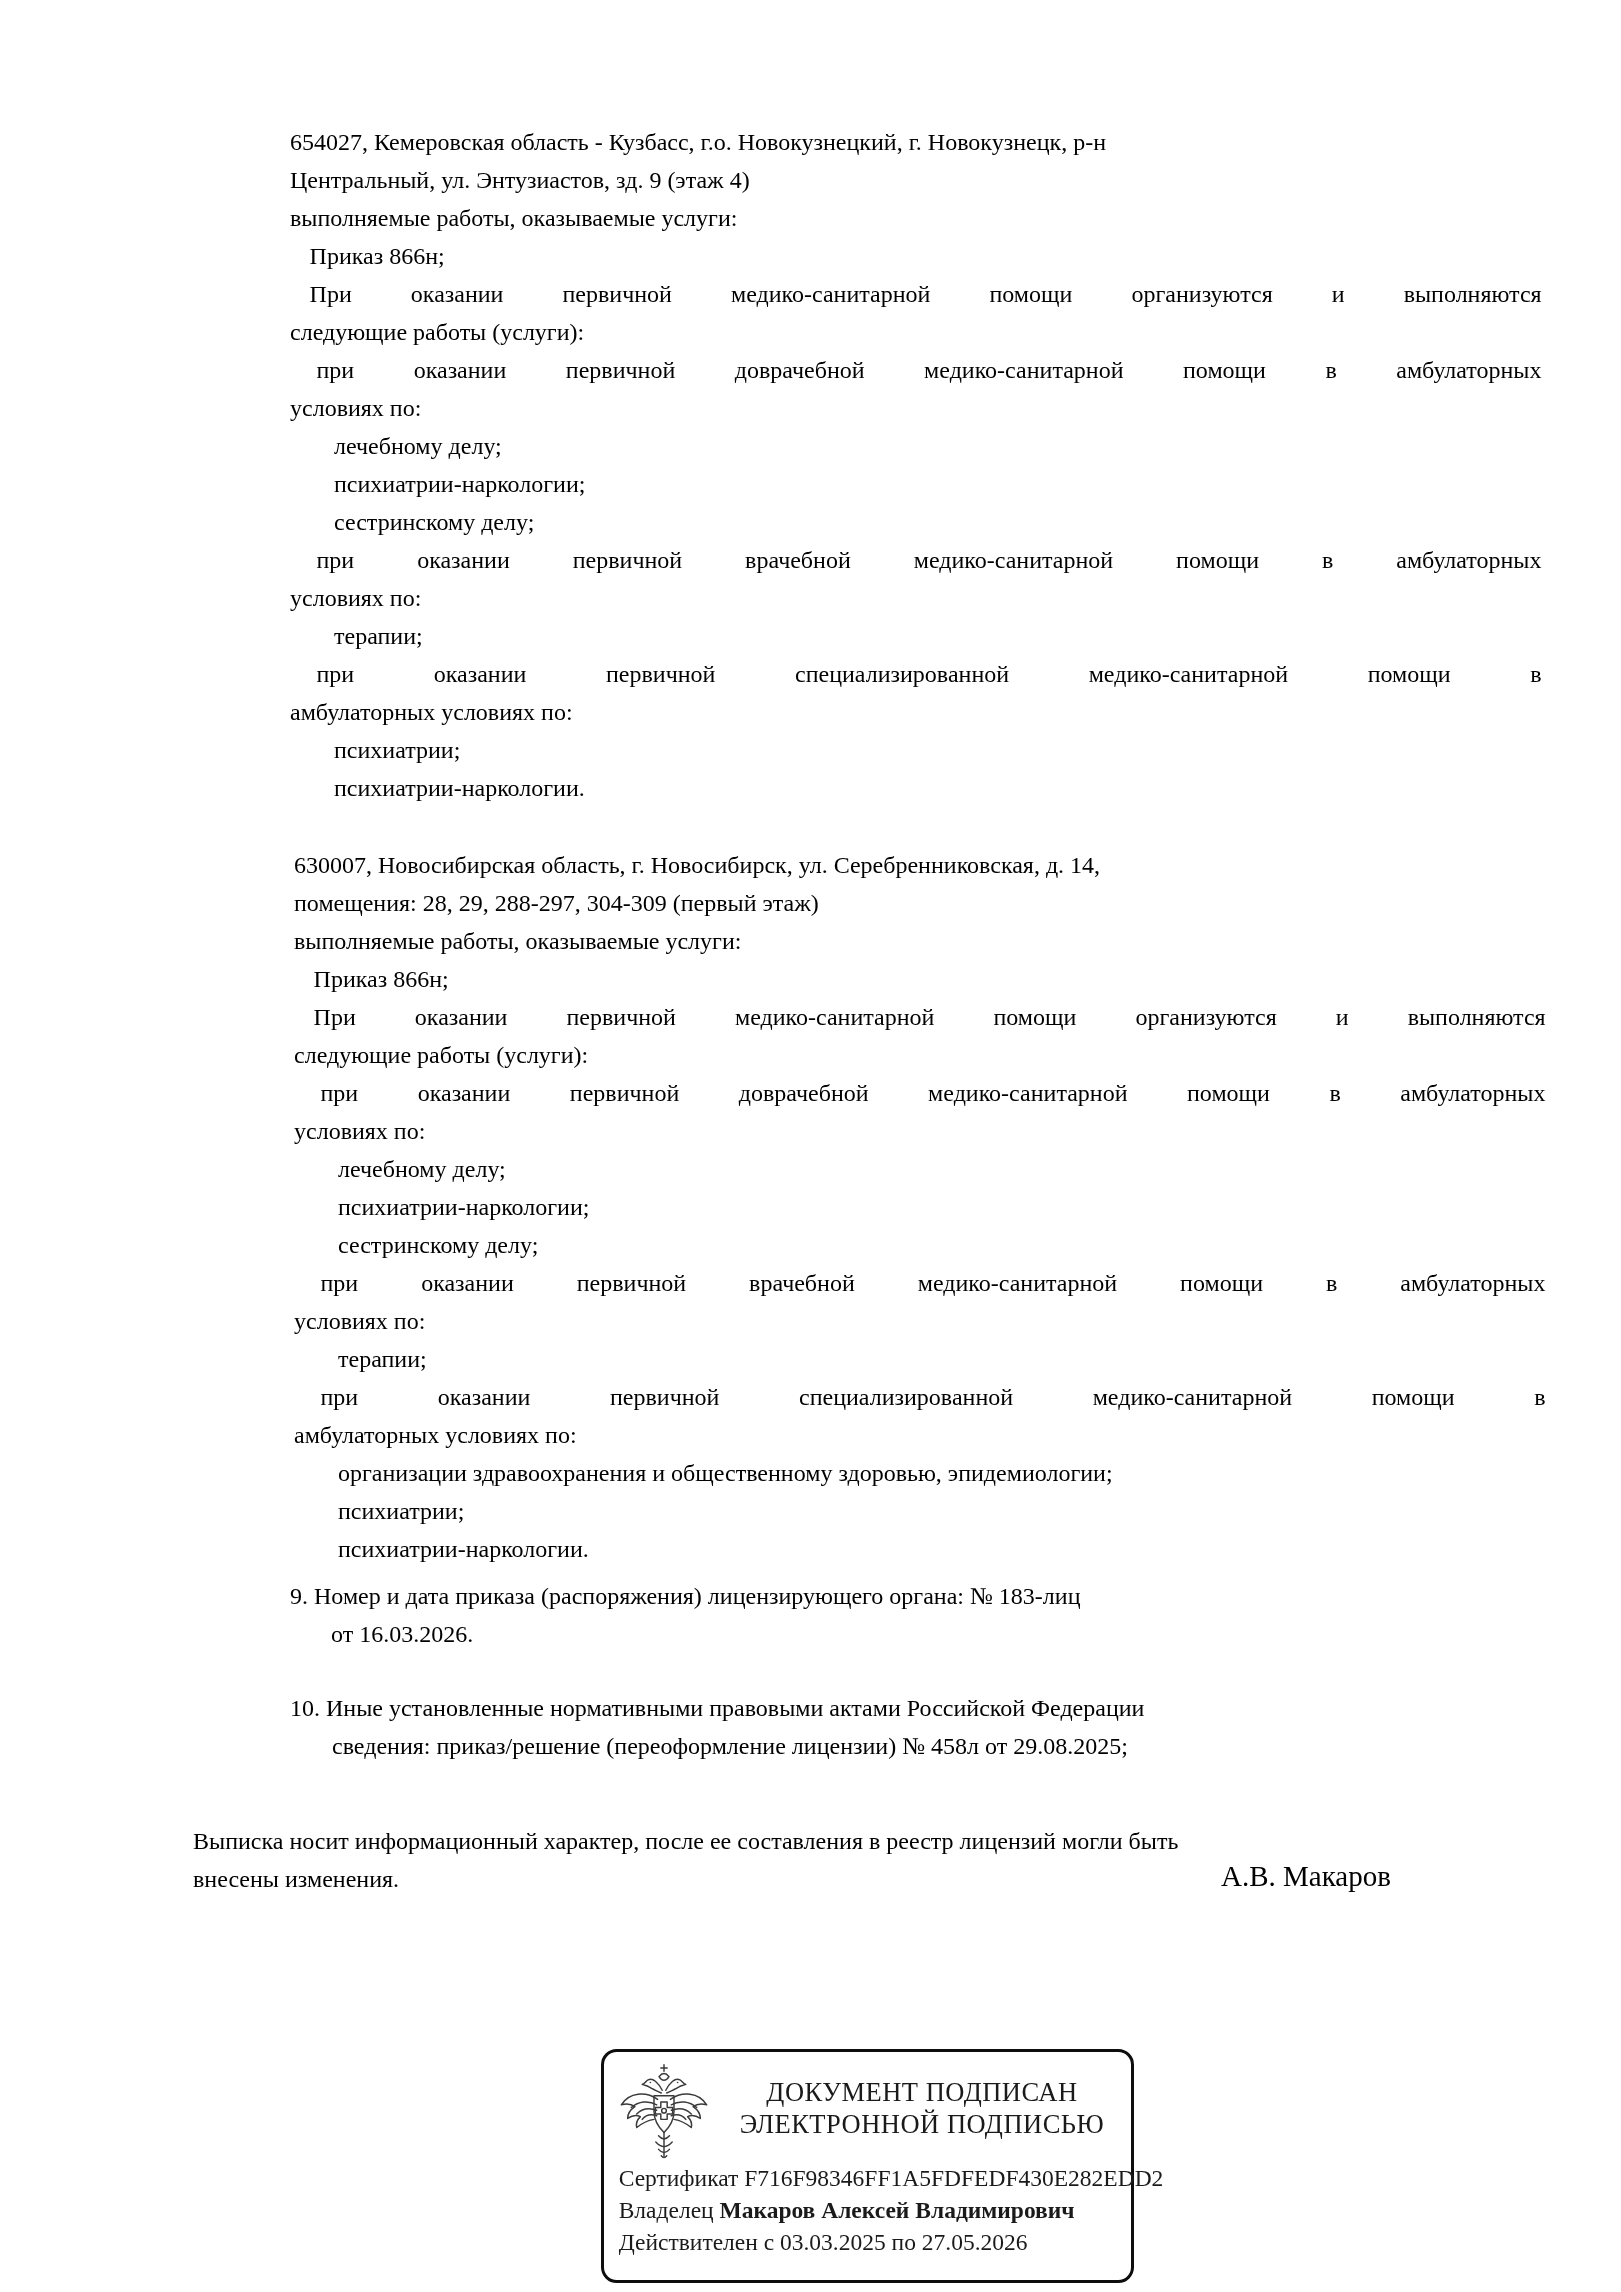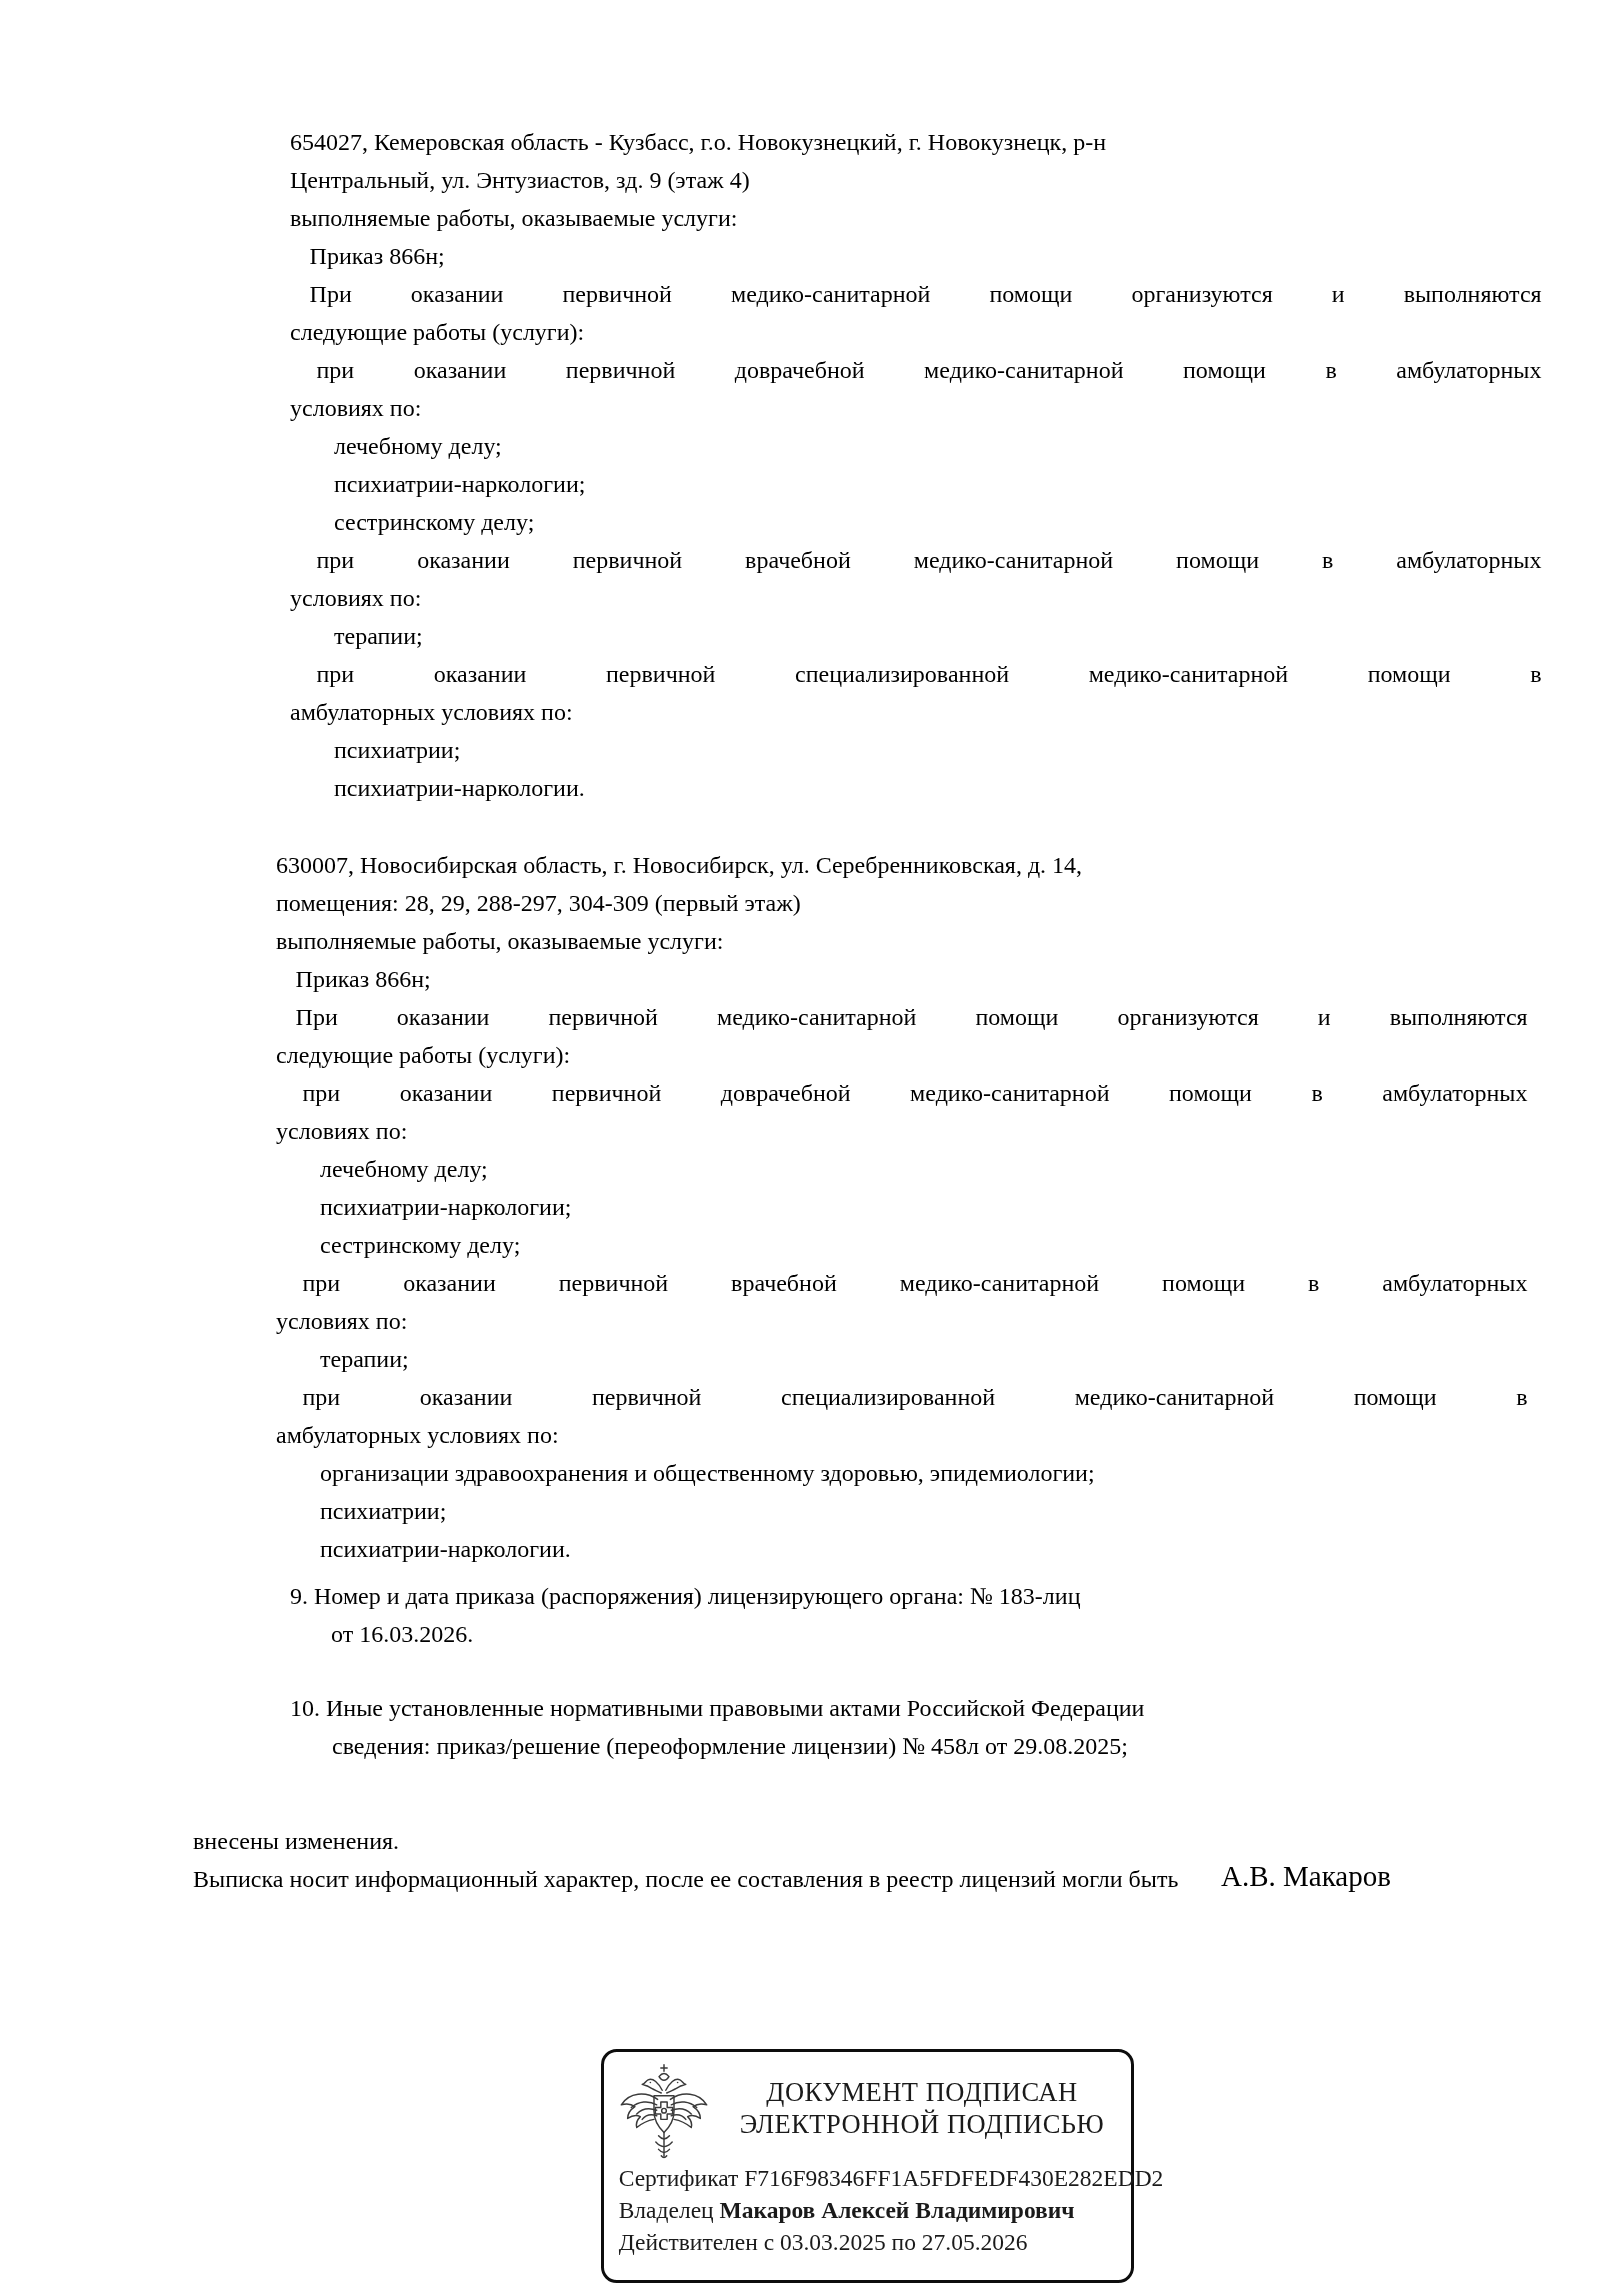--- a/index.html
+++ b/index.html
@@ -91,21 +91,21 @@
         <div class="line" style="margin-left: 44px;">психиатрии-наркологии;</div>
         <div class="line" style="margin-left: 44px;">сестринскому делу;</div>
         <div class="line just" style="margin-left: 26.5px; width: 1225px;">при оказании первичной врачебной медико-санитарной помощи в амбулаторных</div>
         <div class="line" style="margin-left: 0px;">условиях по:</div>
         <div class="line" style="margin-left: 44px;">терапии;</div>
         <div class="line just" style="margin-left: 26.5px; width: 1225px;">при оказании первичной специализированной медико-санитарной помощи в</div>
         <div class="line" style="margin-left: 0px;">амбулаторных условиях по:</div>
         <div class="line" style="margin-left: 44px;">психиатрии;</div>
         <div class="line" style="margin-left: 44px;">психиатрии-наркологии.</div>
       </div>
-      <div class="block" style="left: 276px; top: 846px; width: 1252px;">
+      <div class="block" style="left: 294px; top: 846px; width: 1252px;">
         <div class="line" style="margin-left: 0px;">630007, Новосибирская область, г. Новосибирск, ул. Серебренниковская, д. 14,</div>
         <div class="line" style="margin-left: 0px;">помещения: 28, 29, 288-297, 304-309 (первый этаж)</div>
         <div class="line" style="margin-left: 0px;">выполняемые работы, оказываемые услуги:</div>
         <div class="line" style="margin-left: 19.6px;">Приказ 866н;</div>
         <div class="line just" style="margin-left: 19.6px; width: 1232px;">При оказании первичной медико-санитарной помощи организуются и выполняются</div>
         <div class="line" style="margin-left: 0px;">следующие работы (услуги):</div>
         <div class="line just" style="margin-left: 26.5px; width: 1225px;">при оказании первичной доврачебной медико-санитарной помощи в амбулаторных</div>
         <div class="line" style="margin-left: 0px;">условиях по:</div>
         <div class="line" style="margin-left: 44px;">лечебному делу;</div>
         <div class="line" style="margin-left: 44px;">психиатрии-наркологии;</div>
@@ -121,22 +121,22 @@
       </div>
       <div class="block" style="left: 290px; top: 1577px; width: 1252px;">
         <div class="line" style="margin-left: 0px;">9. Номер и дата приказа (распоряжения) лицензирующего органа: № 183-лиц</div>
         <div class="line" style="margin-left: 41px;">от 16.03.2026.</div>
       </div>
       <div class="block" style="left: 290px; top: 1689px; width: 1252px;">
         <div class="line" style="margin-left: 0px;">10. Иные установленные нормативными правовыми актами Российской Федерации</div>
         <div class="line" style="margin-left: 42px;">сведения: приказ/решение (переоформление лицензии) № 458л от 29.08.2025;</div>
       </div>
       <div class="block" style="left: 193px; top: 1822px; width: 1349px;">
+        <div class="line" style="margin-left: 0px;">Выписка носит информационный характер, после ее составления в реестр лицензий могли быть</div>
         <div class="line" style="margin-left: 0px;">внесены изменения.</div>
-        <div class="line" style="margin-left: 0px;">Выписка носит информационный характер, после ее составления в реестр лицензий могли быть</div>
       </div>
     </div>
 
   <div class="sig-name" style="left:1221px; top:1858px;">А.В. Макаров</div>
 
   <div class="stamp">
     <svg class="stamp-eagle" viewBox="0 0 100 110">
 
       <path class="ln" d="M50 2 v7 M46.5 5.5 h7"></path>
       <path class="ln" d="M44.5 15 q5.5 -7 11 0 q-2.5 4 -5.5 4 q-3 0 -5.5 -4 Z"></path>

